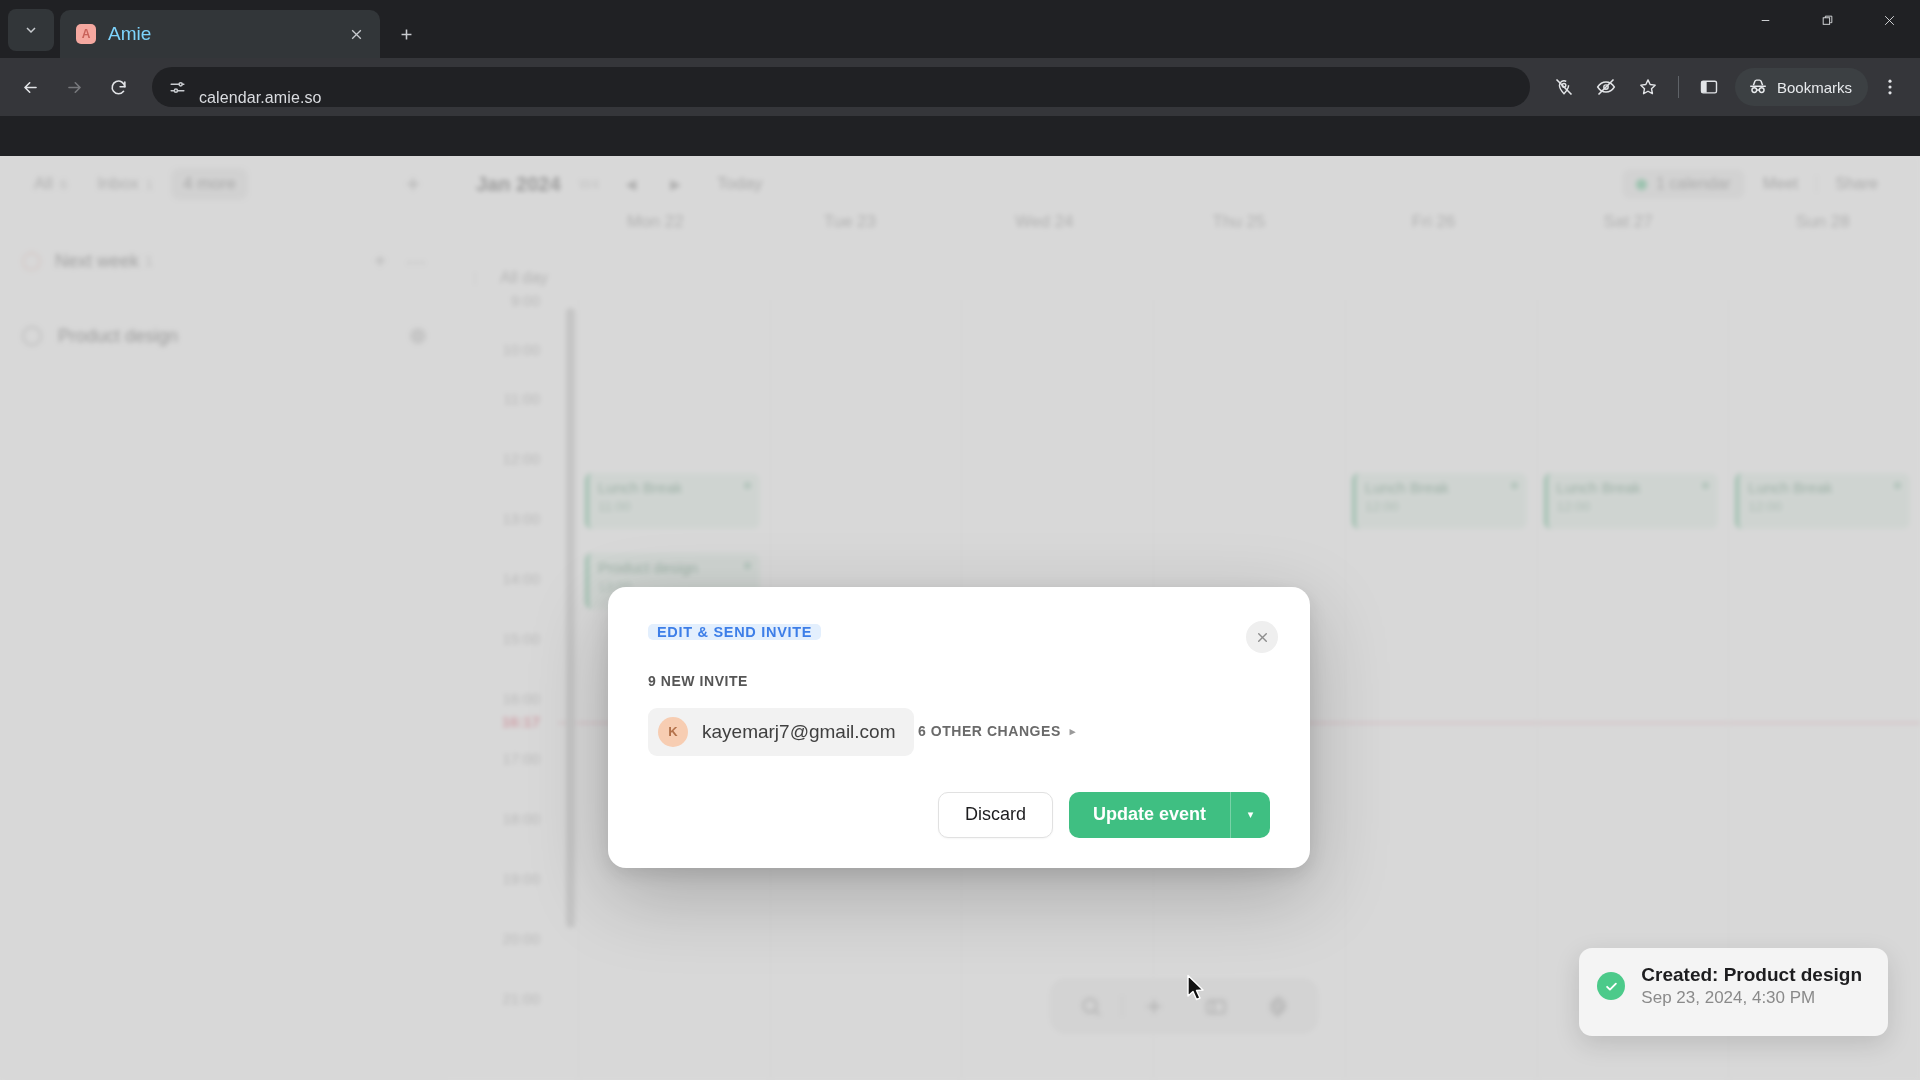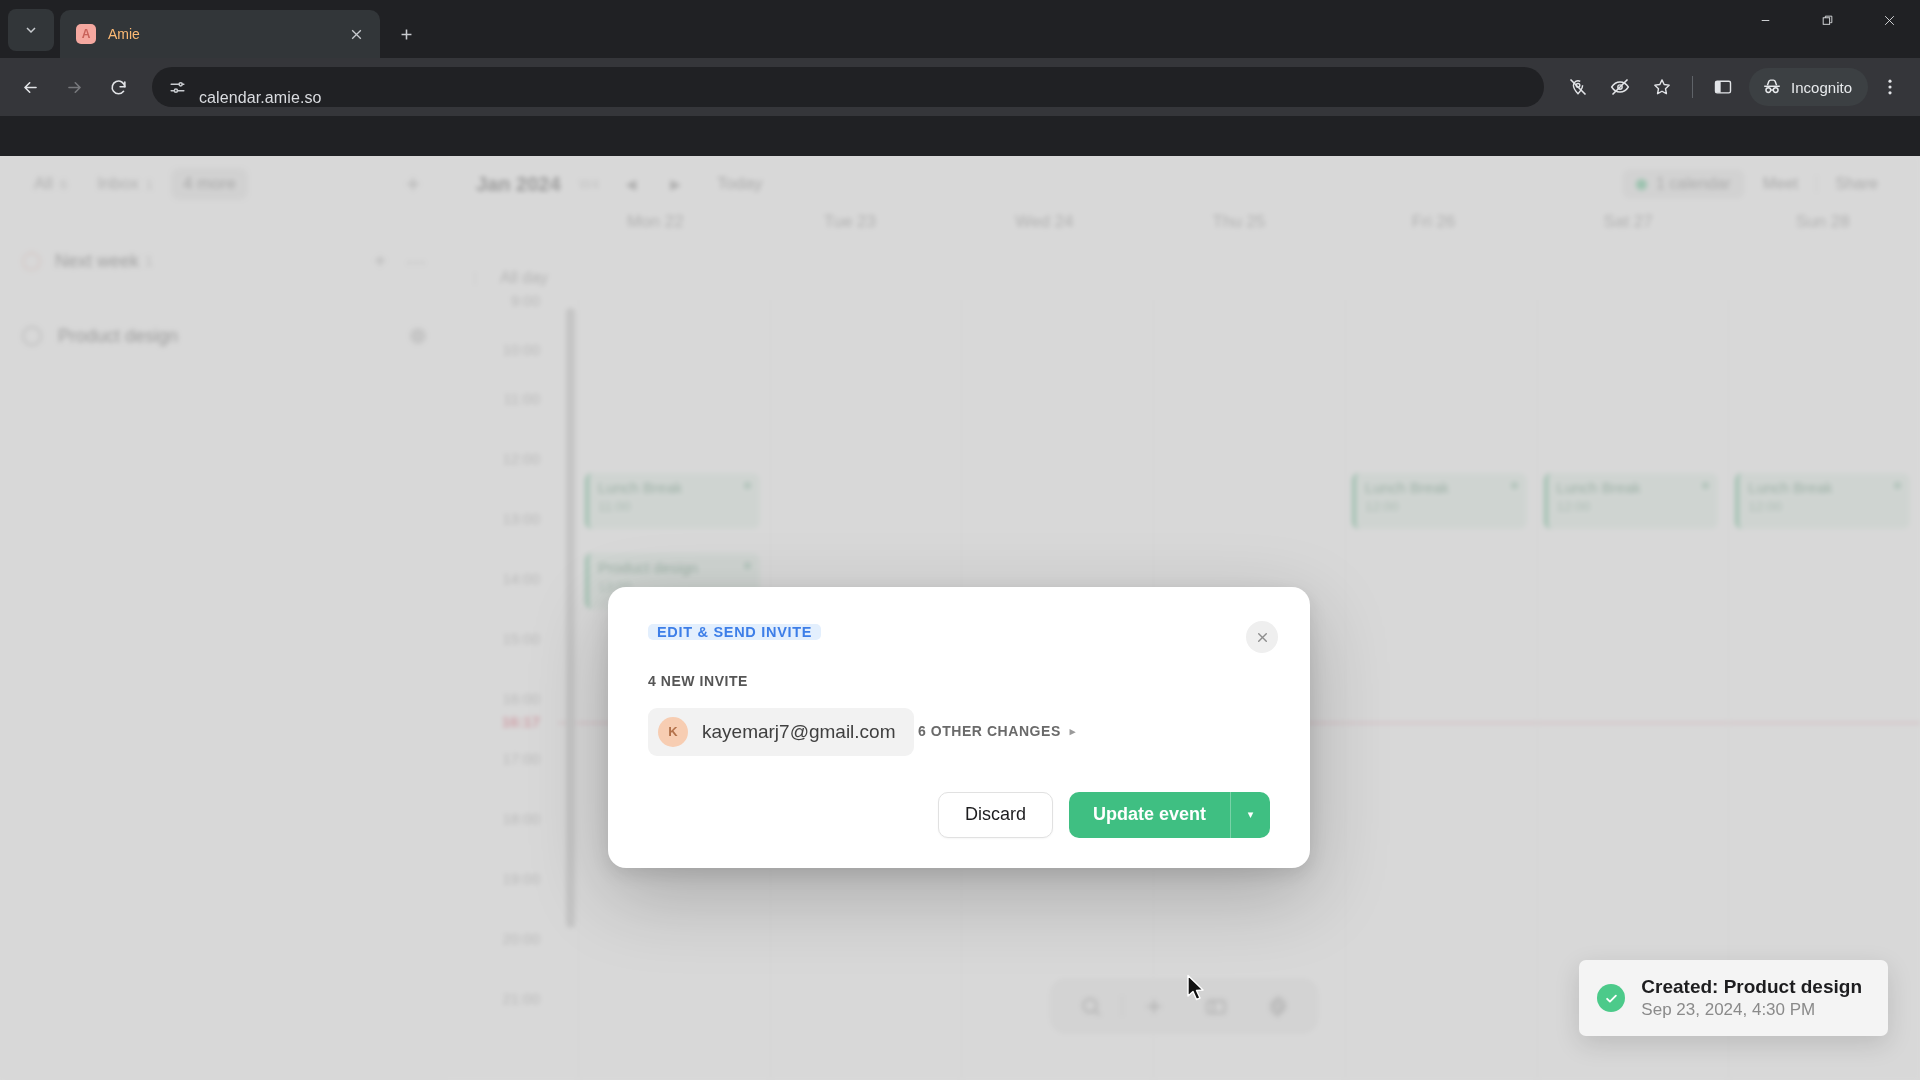--- a/index.html
+++ b/index.html
@@ -28,21 +28,21 @@
     width: 320px; height: 48px; background: #323639;
     border-radius: 10px 10px 0 0; display: flex; align-items: center;
     padding: 0 12px 0 16px; margin-left: 6px; gap: 12px; cursor: pointer;
     position: relative;
   }
   .tab-favicon {
     width: 20px; height: 20px; border-radius: 5px;
     background: #f5a8a0; display: flex; align-items: center; justify-content: center;
     font-size: 12px; font-weight: bold; color: #c9625a;
   }
-  .tab-title { flex: 1; color: #fdba74; font-size: 14px; white-space: nowrap; overflow: hidden; }
+  .tab-title { flex: 1; color: #7dd3fc; font-size: 19px; white-space: nowrap; overflow: hidden; }
   .tab-close { width: 24px; height: 24px; display: flex; align-items: center; justify-content: center; border-radius: 50%; cursor: pointer; }
   .tab-close svg { width: 13px; height: 13px; }
 
   .new-tab-btn {
     width: 36px; height: 36px; margin-left: 8px; margin-bottom: 6px;
     display: flex; align-items: center; justify-content: center; border-radius: 50%;
     cursor: pointer;
   }
   .new-tab-btn svg { width: 17px; height: 17px; }
 
@@ -232,22 +232,22 @@
     font-family: "Liberation Sans", sans-serif;
   }
   .btn-update-caret {
     width: 40px; height: 46px; display: flex; align-items: center; justify-content: center;
     border-left: 1px solid rgba(255,255,255,0.30); color: #fff; font-size: 11px;
   }
 
   
   .toast {
     position: absolute; right: 32px; bottom: 44px;
-    background: #f4f4f4; border-radius: 7px;
-    padding: 16px 26px 16px 18px; display: flex; align-items: center; gap: 16px;
+    background: #f4f4f4; border-radius: 13px;
+    padding: 16px 26px 28px 18px; display: flex; align-items: center; gap: 16px;
     box-shadow: 0 8px 26px rgba(0,0,0,0.13);
     min-width: 300px;
   }
   .toast-icon { width: 28px; height: 28px; border-radius: 50%; background: #4cca8a; display: flex; align-items: center; justify-content: center; flex: 0 0 auto; }
   .toast-icon svg { width: 15px; height: 15px; }
   .toast-title { font-size: 19px; font-weight: 700; color: #1d1d1f; }
   .toast-sub { font-size: 17px; color: #8a8a8a; margin-top: 2px; }
 
   
   .cursor { position: absolute; left: 1186px; top: 818px; width: 22px; height: 30px; pointer-events: none; }
@@ -357,21 +357,21 @@
           </svg>
       </div>
       <div class="incognito-pill">
         <svg viewBox="0 0 24 24" fill="none" stroke="#e8eaed" stroke-width="1.6" width="22" height="22">
             <path d="M7 10l1.6-4.2a2 2 0 011.9-1.3h3a2 2 0 011.9 1.3L17 10"></path>
             <path d="M3.5 11.2h17"></path>
             <circle cx="8" cy="15.3" r="2.6"></circle>
             <circle cx="16" cy="15.3" r="2.6"></circle>
             <path d="M10.6 15.3h2.8"></path>
           </svg>
-        <span>Incognito</span>
+        <span>Bookmarks</span>
       </div>
       <div class="tb-icon">
         <svg viewBox="0 0 24 24" fill="#e2e4e7">
             <circle cx="12" cy="5" r="1.9"></circle>
             <circle cx="12" cy="12" r="1.9"></circle>
             <circle cx="12" cy="19" r="1.9"></circle>
           </svg>
       </div>
     </div>
   </div>
@@ -552,21 +552,21 @@
     <div class="app-dim"></div>
 
     <div class="modal-overlay">
       <div class="modal">
         <span class="modal-badge">EDIT &amp; SEND INVITE</span>
         <div class="modal-close">
           <svg viewBox="0 0 24 24" stroke="#8d8d8d" stroke-width="2.6" stroke-linecap="round">
               <path d="M5 5l14 14M19 5L5 19"></path>
             </svg>
         </div>
-        <div class="modal-section-label">4 NEW INVITE</div>
+        <div class="modal-section-label">9 NEW INVITE</div>
         <div class="invite-chip">
           <div class="invite-avatar">K</div>
           <div class="invite-email">kayemarj7@gmail.com</div>
         </div>
         <div class="other-changes">
           <span>6 OTHER CHANGES</span>
           <span class="oc-caret">▸</span>
         </div>
         <div class="modal-actions">
           <button class="btn-discard">Discard</button>

